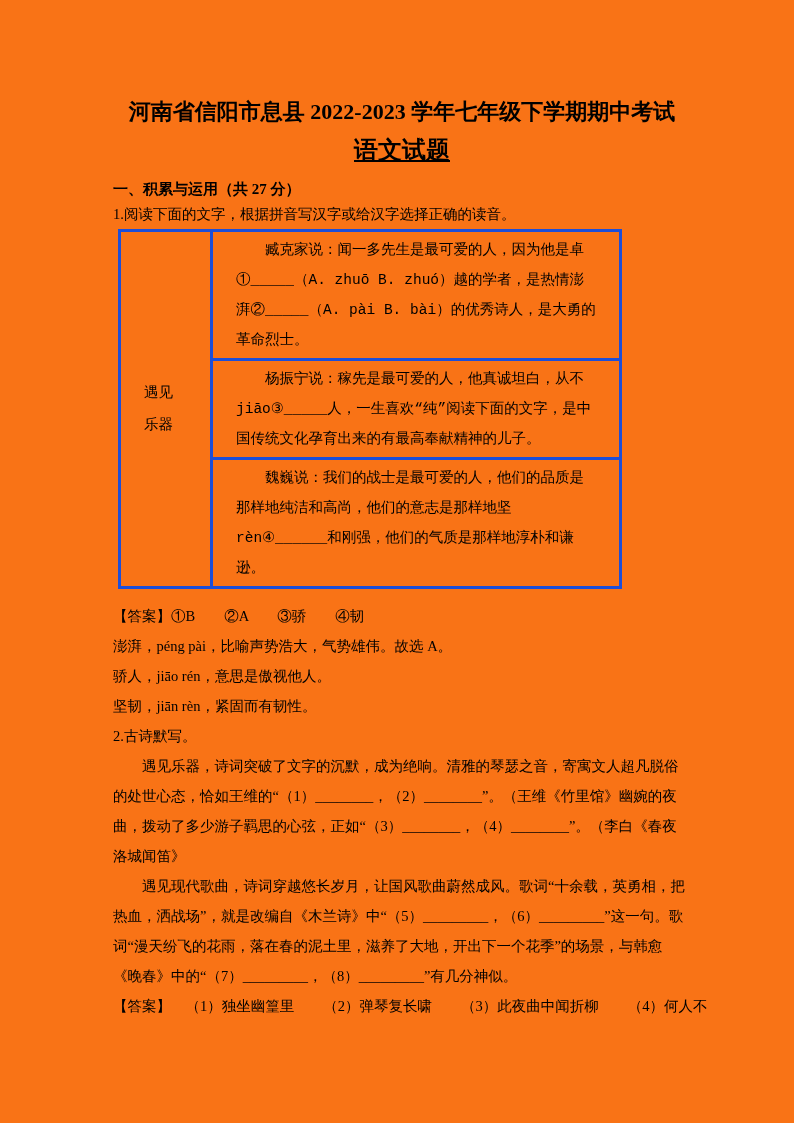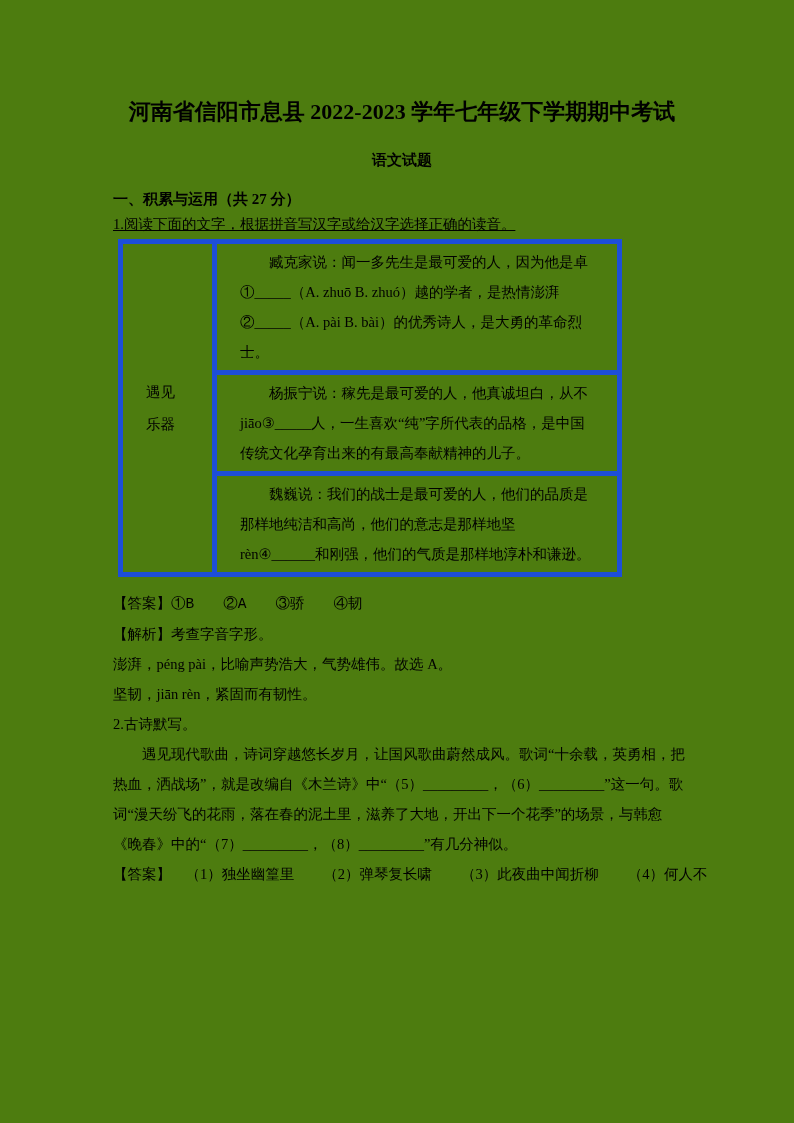--- a/index.html
+++ b/index.html
@@ -1,75 +1,77 @@
 <!DOCTYPE html>
 <html><head>
 <meta charset="utf-8">
 <style>
   html, body { margin: 0; padding: 0; background: #ffffff; }
   .page {
     position: relative;
     width: 794px;
     height: 1123px;
     margin: 0 auto;
-    background: #4d7c0f;
+    background: #f97316;
     color: #000000;
     font-family: "Liberation Serif", "DejaVu Serif", serif;
     font-size: 14.5px;
     box-sizing: border-box;
     padding: 95px 103px 0 113px;
     overflow: hidden;
   }
   .title {
     text-align: center;
     font-weight: bold;
     font-size: 22px;
     line-height: 34px;
   }
   .subtitle {
     text-align: center;
     font-weight: bold;
-    font-size: 15px;
+    font-size: 24px;
     line-height: 34px;
-    margin-top: 14px;
+    margin-top: 4px;
+    text-decoration: underline;
   }
   .heading {
     font-weight: bold;
     font-size: 15px;
     line-height: 26px;
     margin-top: 9px;
     font-family: Liberation Serif, serif;
   }
   .doc-line { line-height: 30px; }
-  .stem { line-height: 24px; text-decoration: underline; }
+  .stem { line-height: 24px; }
   table.qtable {
     border-collapse: collapse;
     table-layout: fixed;
     width: 504px;
     margin-left: 5px;
     margin-top: 3px;
   }
   table.qtable td {
-    border: 5px solid #1d4ed8;
+    border: 3px solid #1d4ed8;
     vertical-align: middle;
     padding: 3px 23px;
+    font-family: Liberation Mono, monospace;
   }
   td.rowhead {
     width: 43px;
     padding: 0 4px;
     line-height: 32px;
     text-align: left;
   }
   td.qcell p {
     margin: 0;
     text-indent: 2em;
     line-height: 30px;
   }
   td.qcell { height: 90px; }
-  .ans-row { margin-top: 12px; font-family: Liberation Mono, monospace; }
+  .ans-row { margin-top: 12px; }
   p.para {
     margin: 0;
     text-indent: 2em;
     line-height: 30px;
   }
   .nowrap-line { white-space: nowrap; text-align: right; }
 </style>
 </head>
 <body>
 
@@ -85,41 +87,40 @@
   <table class="qtable">
     <tbody>
       <tr>
         <td class="rowhead" rowspan="3">遇见乐器</td>
         <td class="qcell">
           <p>臧克家说：闻一多先生是最可爱的人，因为他是卓①_____（A. zhuō B. zhuó）越的学者，是热情澎湃②_____（A. pài B. bài）的优秀诗人，是大勇的革命烈士。</p>
         </td>
       </tr>
       <tr>
         <td class="qcell">
-          <p>杨振宁说：稼先是最可爱的人，他真诚坦白，从不 jiāo③_____人，一生喜欢“纯”字所代表的品格，是中国传统文化孕育出来的有最高奉献精神的儿子。</p>
+          <p>杨振宁说：稼先是最可爱的人，他真诚坦白，从不 jiāo③_____人，一生喜欢“纯”阅读下面的文字，是中国传统文化孕育出来的有最高奉献精神的儿子。</p>
         </td>
       </tr>
       <tr>
         <td class="qcell">
           <p>魏巍说：我们的战士是最可爱的人，他们的品质是那样地纯洁和高尚，他们的意志是那样地坚 rèn④______和刚强，他们的气质是那样地淳朴和谦逊。</p>
         </td>
       </tr>
     </tbody>
   </table>
 
   <div class="doc-line ans-row">
     <span>【答案】</span><span>①B　　②A　　③骄　　④韧</span>
   </div>
 
-  <div class="doc-line">
-    <span>【解析】</span><span>考查字音字形。</span>
-  </div>
 
   <div class="doc-line">澎湃，péng pài，比喻声势浩大，气势雄伟。故选 A。</div>
+  <div class="doc-line">骄人，jiāo rén，意思是傲视他人。</div>
   <div class="doc-line">坚韧，jiān rèn，紧固而有韧性。</div>
 
   <div class="doc-line">2.古诗默写。</div>
 
+  <p class="para">遇见乐器，诗词突破了文字的沉默，成为绝响。清雅的琴瑟之音，寄寓文人超凡脱俗的处世心态，恰如王维的“（1）________，（2）________”。（王维《竹里馆》幽婉的夜曲，拨动了多少游子羁思的心弦，正如“（3）________，（4）________”。（李白《春夜洛城闻笛》</p>
   <p class="para">遇见现代歌曲，诗词穿越悠长岁月，让国风歌曲蔚然成风。歌词“十余载，英勇相，把热血，洒战场”，就是改编自《木兰诗》中“（5）_________，（6）_________”这一句。歌词“漫天纷飞的花雨，落在春的泥土里，滋养了大地，开出下一个花季”的场景，与韩愈《晚春》中的“（7）_________，（8）_________”有几分神似。</p>
 
   <div class="doc-line nowrap-line">【答案】　（1）独坐幽篁里　　（2）弹琴复长啸　　（3）此夜曲中闻折柳　　（4）何人不</div>
 
 </div>
 
 </body></html>

